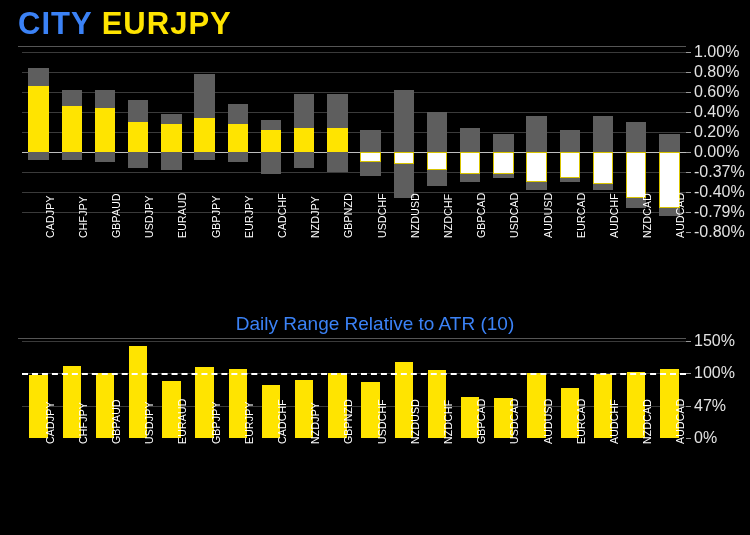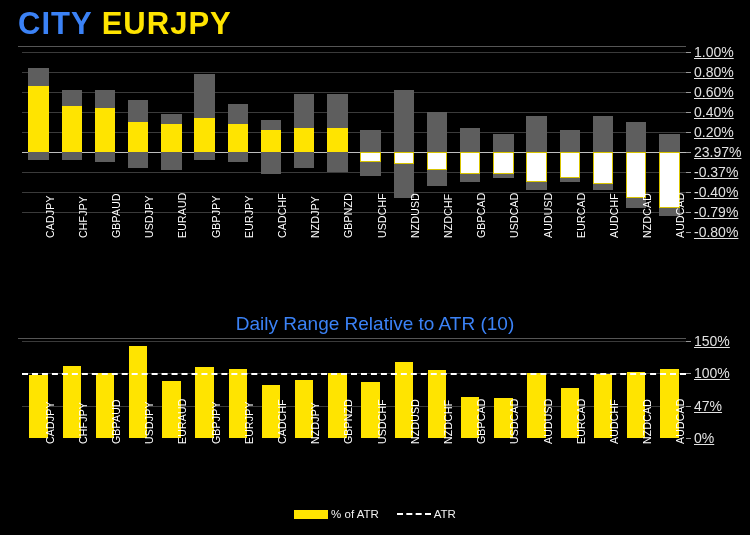--- a/index.html
+++ b/index.html
@@ -22,22 +22,22 @@
   .sw{width:8px;height:8px;display:inline-block;}
   .sw-high{background:#595959;}
   .sw-low{background:#7d7d7d;}
   .sw-close{background:#ffe400;}
 
   
   .panel{position:absolute;}
   .plot{position:absolute;overflow:hidden;}
   .grid-line{position:absolute;left:0;right:0;height:1px;background:#3a3a3a;}
   .grid-line.zero{background:#bdbdbd;}
-  .ylab{position:absolute;font-size:14px;color:#e2e2e2;text-align:center;
-        white-space:nowrap;transform:translateY(-50%);text-decoration:underline;}
+  .ylab{position:absolute;font-size:16px;color:#e2e2e2;text-align:center;
+        white-space:nowrap;transform:translateY(-50%);}
   .tick{position:absolute;width:5px;height:1px;background:#9a9a9a;}
 
   
   .candle{position:absolute;}
   .wick{position:absolute;background:#5e5e5e;left:0;right:0;}
   .body{position:absolute;left:0;right:0;box-sizing:border-box;}
   .body.up{background:#ffe400;border:1px solid #ffe400;}
   .body.down{background:#ffffff;border:1.2px solid #d8c400;}
 
   
@@ -169,21 +169,21 @@
         <div class="ylab" style="left: 694px; top: 52px;">1.00%</div>
         <div class="tick" style="left: 686px; top: 72px;"></div>
         <div class="ylab" style="left: 694px; top: 72px;">0.80%</div>
         <div class="tick" style="left: 686px; top: 92px;"></div>
         <div class="ylab" style="left: 694px; top: 92px;">0.60%</div>
         <div class="tick" style="left: 686px; top: 112px;"></div>
         <div class="ylab" style="left: 694px; top: 112px;">0.40%</div>
         <div class="tick" style="left: 686px; top: 132px;"></div>
         <div class="ylab" style="left: 694px; top: 132px;">0.20%</div>
         <div class="tick" style="left: 686px; top: 152px;"></div>
-        <div class="ylab" style="left: 694px; top: 152px;">23.97%</div>
+        <div class="ylab" style="left: 694px; top: 152px;">0.00%</div>
         <div class="tick" style="left: 686px; top: 172px;"></div>
         <div class="ylab" style="left: 694px; top: 172px;">-0.37%</div>
         <div class="tick" style="left: 686px; top: 192px;"></div>
         <div class="ylab" style="left: 694px; top: 192px;">-0.40%</div>
         <div class="tick" style="left: 686px; top: 212px;"></div>
         <div class="ylab" style="left: 694px; top: 212px;">-0.79%</div>
         <div class="tick" style="left: 686px; top: 232px;"></div>
         <div class="ylab" style="left: 694px; top: 232px;">-0.80%</div>
       </div>
     <div id="topXAxis">
@@ -267,24 +267,14 @@
         <div class="xlab" style="left: 475.2px; top: 444px;">GBPCAD</div>
         <div class="xlab" style="left: 508.4px; top: 444px;">USDCAD</div>
         <div class="xlab" style="left: 541.6px; top: 444px;">AUDUSD</div>
         <div class="xlab" style="left: 574.8px; top: 444px;">EURCAD</div>
         <div class="xlab" style="left: 608px; top: 444px;">AUDCHF</div>
         <div class="xlab" style="left: 641.2px; top: 444px;">NZDCAD</div>
         <div class="xlab" style="left: 674.4px; top: 444px;">AUDCAD</div>
       </div>
   </div>
 
-  <div class="legend-bot">
-    <span class="lg-item">
-      <span class="lg-bar"></span>
-      <span>% of ATR</span>
-    </span>
-    <span class="lg-item">
-      <span class="lg-dash"></span>
-      <span>ATR</span>
-    </span>
-  </div>
 
 </div>
 
 </body></html>

